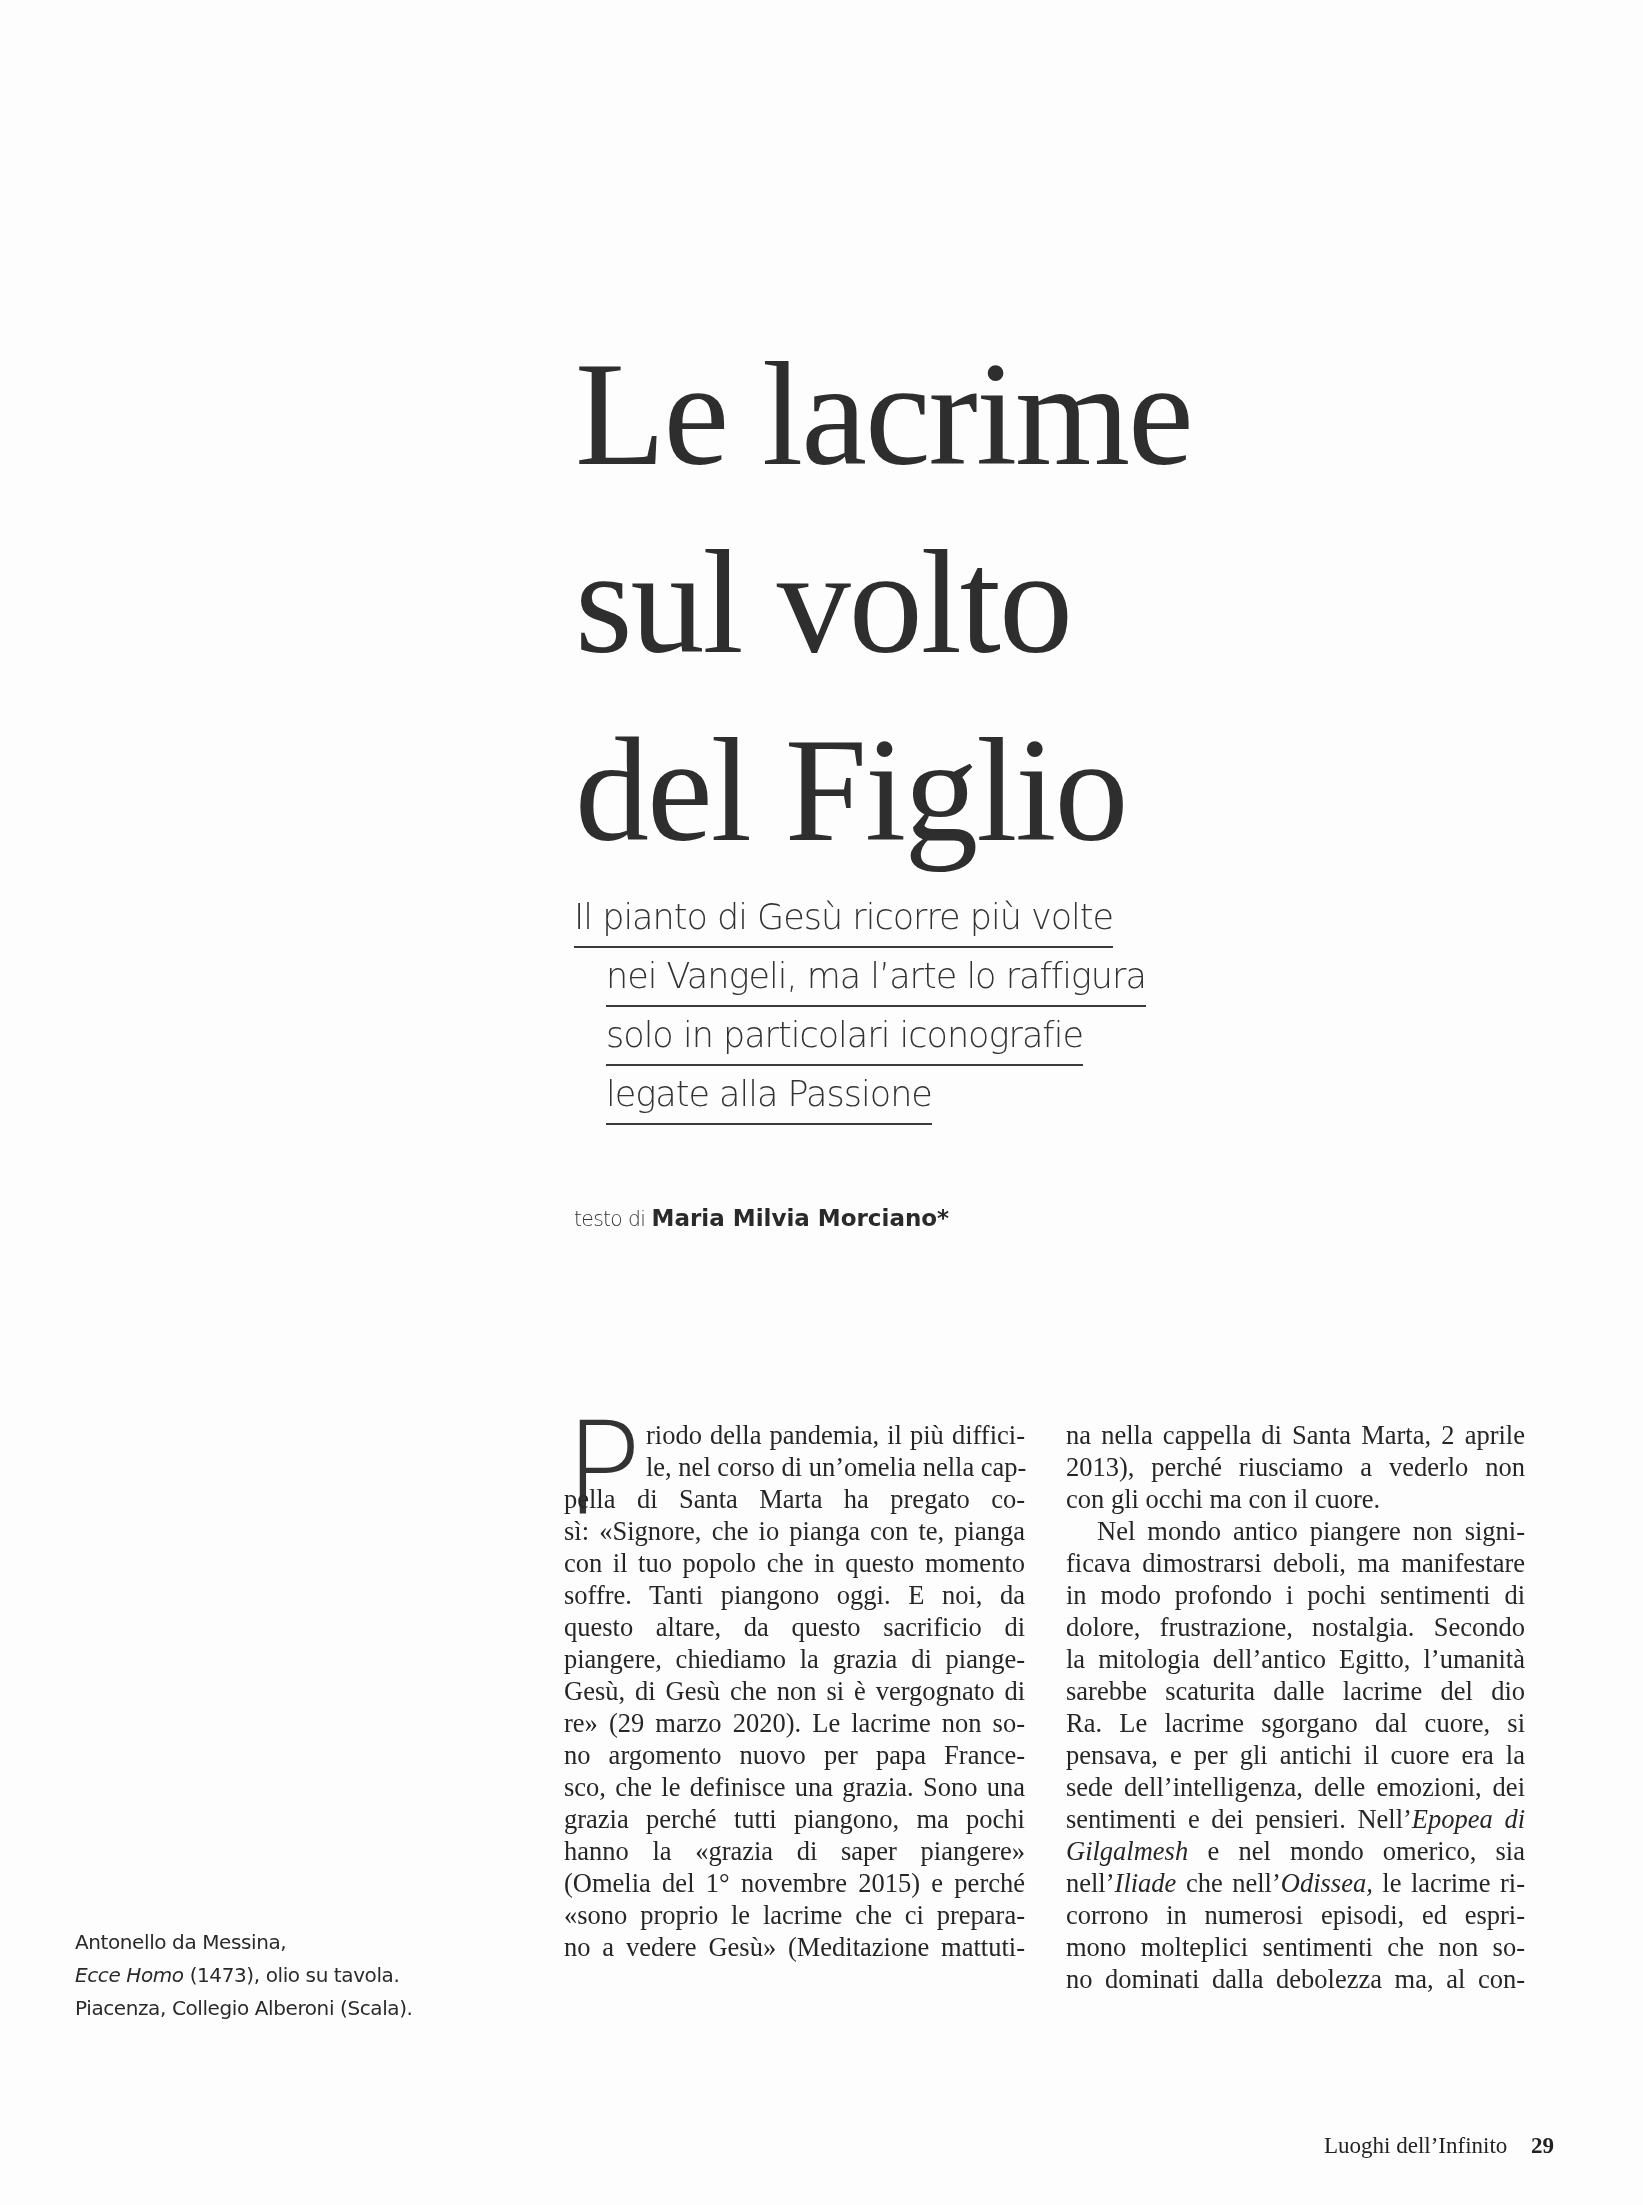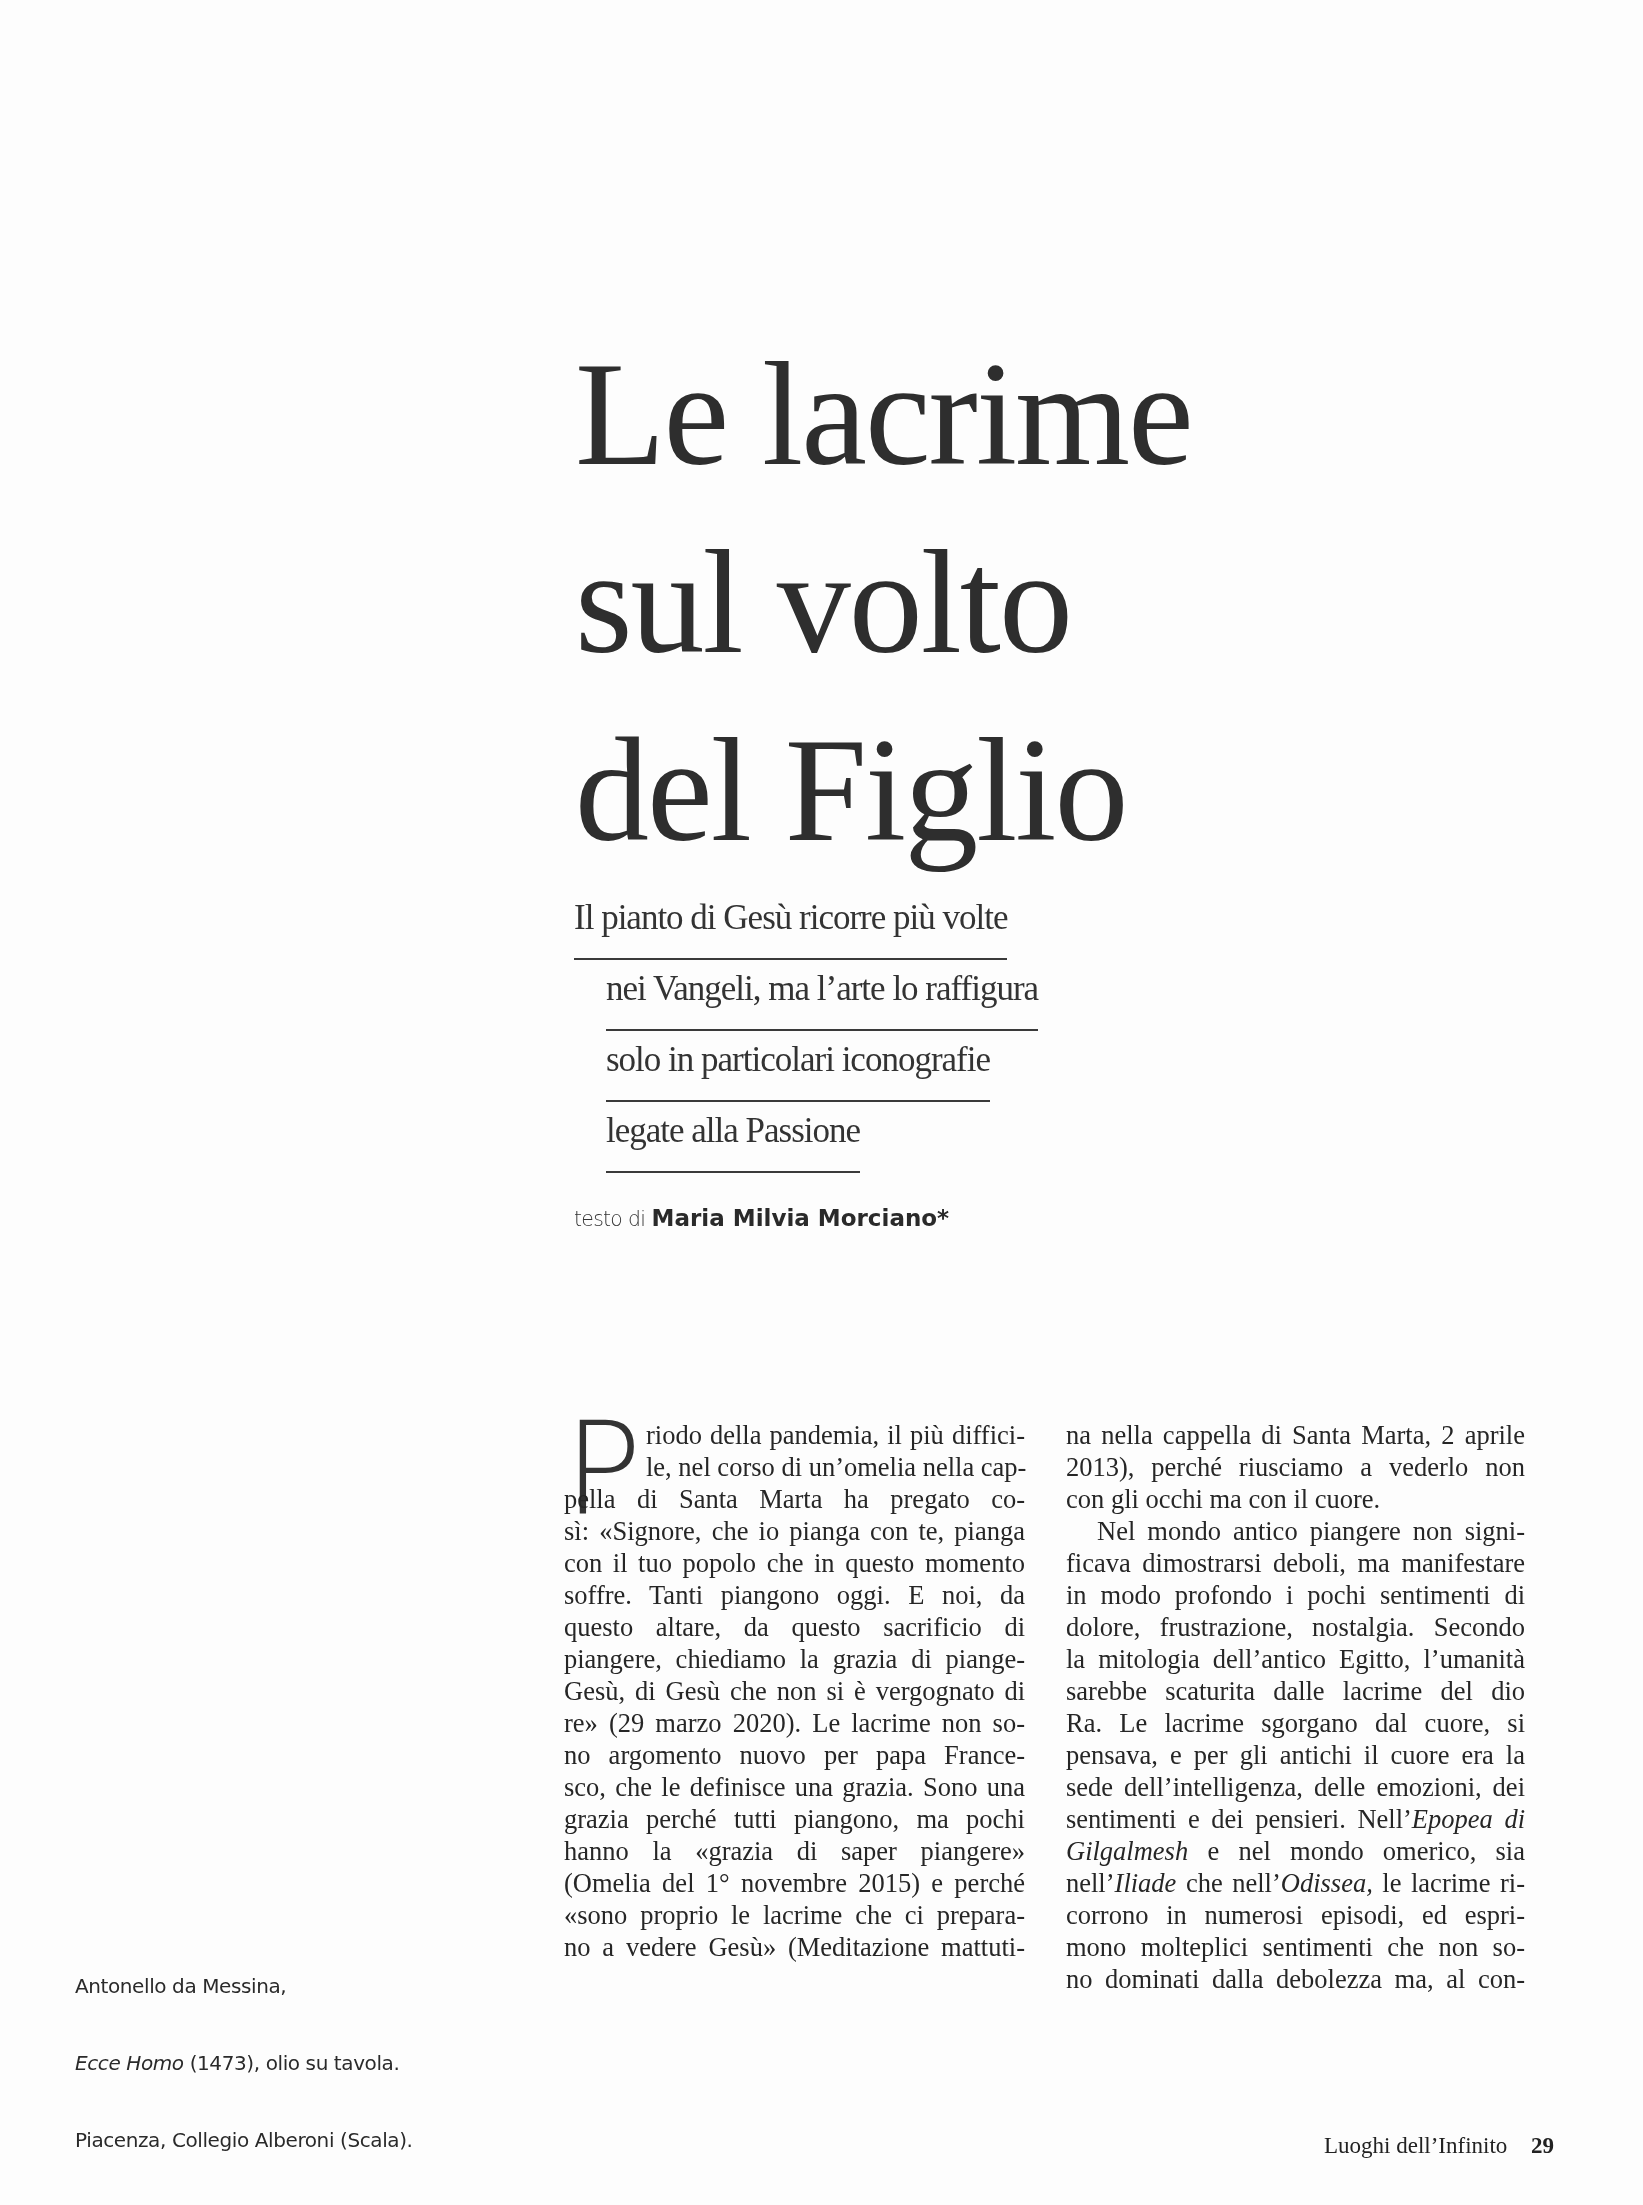--- a/index.html
+++ b/index.html
@@ -19,41 +19,41 @@
   .title span { display: block; white-space: nowrap; }
 
   
   .deck {
     position: absolute; left: 574px; top: 889px; margin: 0;
     font-family: "DejaVu Sans", "Liberation Sans", sans-serif;
     font-weight: 200; font-size: 35px; line-height: 57px; color: #333;
     letter-spacing: -1px;
   }
   .deck .line {
-    display: table; border-bottom: 2.7px solid #3a3a3a; padding-bottom: 12px;
-    white-space: nowrap; font-stretch: condensed; transform-origin: left center; font-family: Liberation Serif, serif;
+    display: table; border-bottom: 2.7px solid #3a3a3a; padding-bottom: 0px;
+    white-space: nowrap; font-stretch: condensed; transform-origin: left center;
   }
   .deck .line + .line { margin-top: 0px; margin-left: 32px; }
 
   
   .byline {
     position: absolute; left: 574px; top: 1205px;
     font-family: "DejaVu Sans", "Liberation Sans", sans-serif;
     font-size: 20.4px; color: #333; white-space: nowrap;
   }
   .byline .lead { font-weight: 200; letter-spacing: -0.7px; }
   .byline .author { font-weight: bold; font-size: 23px; color: #2a2a2a; }
 
   
   .caption {
     position: absolute; left: 75px; top: 1926px; width: 381px;
     font-family: "DejaVu Sans", "Liberation Sans", sans-serif;
     font-size: 20px; line-height: 33px; color: #2a2a2a; letter-spacing: -0.4px;
   }
-  .caption div { white-space: nowrap; margin-top: 44px; }
+  .caption div { white-space: nowrap; }
   .caption em { font-style: italic; }
 
   
   .col {
     position: absolute; top: 1419px;
     font-family: "Liberation Serif", "DejaVu Serif", serif;
     font-size: 26.5px; line-height: 32px; color: #262626;
     text-align: justify;
   }
   .col1 { left: 564px; width: 461px; }

